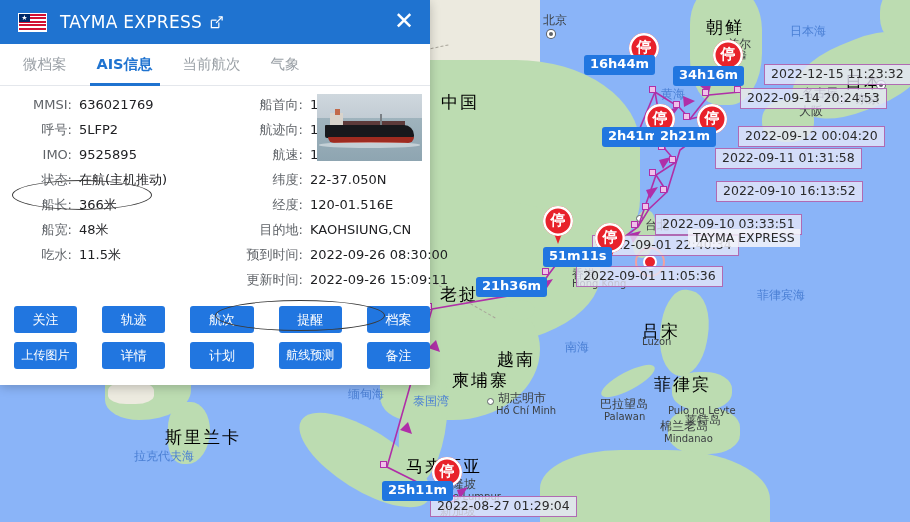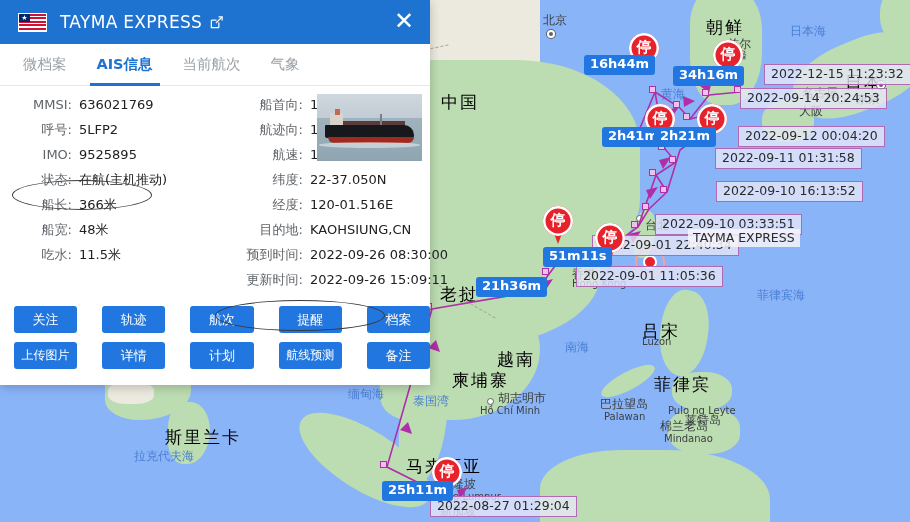--- a/index.html
+++ b/index.html
@@ -227,21 +227,21 @@
         <div class="map-label country" style="left: 845px; top: 73px;">日本</div>
         <div class="map-label city" style="left: 799px; top: 105px;">大阪</div>
         <div class="map-label sea small" style="left: 661px; top: 88px; font-size: 12px;">黄海</div>
         <div class="map-label city" style="left: 645px; top: 219px;">台北</div>
         <div class="map-label city" style="left: 572px; top: 268px;">香港</div>
         <div class="map-label small" style="left: 572px; top: 278px;">Hong Kong</div>
         <div class="map-label country" style="left: 440px; top: 285px;">老挝</div>
         <div class="map-label country" style="left: 497px; top: 350px;">越南</div>
         <div class="map-label country" style="left: 452px; top: 371px;">柬埔寨</div>
         <div class="map-label city" style="left: 498px; top: 392px;">胡志明市</div>
-        <div class="map-label small" style="left: 480px; top: 405px;">Hồ Chí Minh</div>
+        <div class="map-label small" style="left: 496px; top: 405px;">Hồ Chí Minh</div>
         <div class="map-label sea small" style="left: 565px; top: 341px; font-size: 12px;">南海</div>
         <div class="map-label country" style="left: 642px; top: 322px;">吕宋</div>
         <div class="map-label small" style="left: 642px; top: 336px;">Luzon</div>
         <div class="map-label country" style="left: 654px; top: 375px;">菲律宾</div>
         <div class="map-label city" style="left: 685px; top: 414px;">莱特岛</div>
         <div class="map-label small" style="left: 668px; top: 405px;">Pulo ng Leyte</div>
         <div class="map-label city" style="left: 600px; top: 398px;">巴拉望岛</div>
         <div class="map-label small" style="left: 604px; top: 411px;">Palawan</div>
         <div class="map-label city" style="left: 660px; top: 420px;">棉兰老岛</div>
         <div class="map-label small" style="left: 664px; top: 433px;">Mindanao</div>

